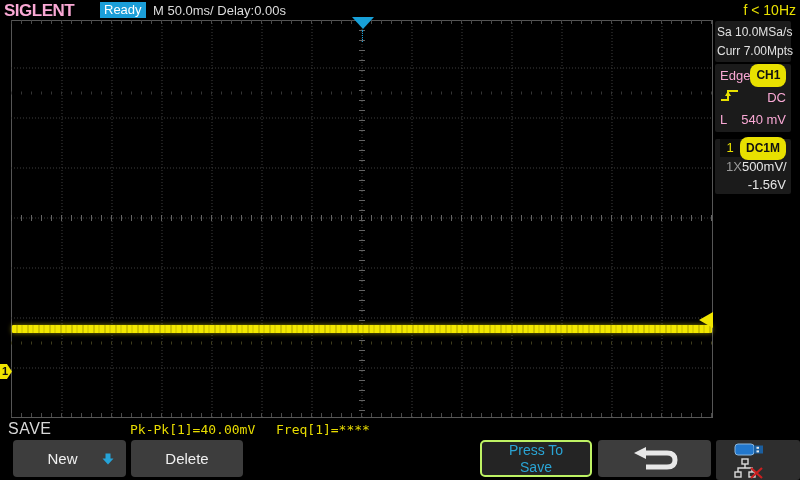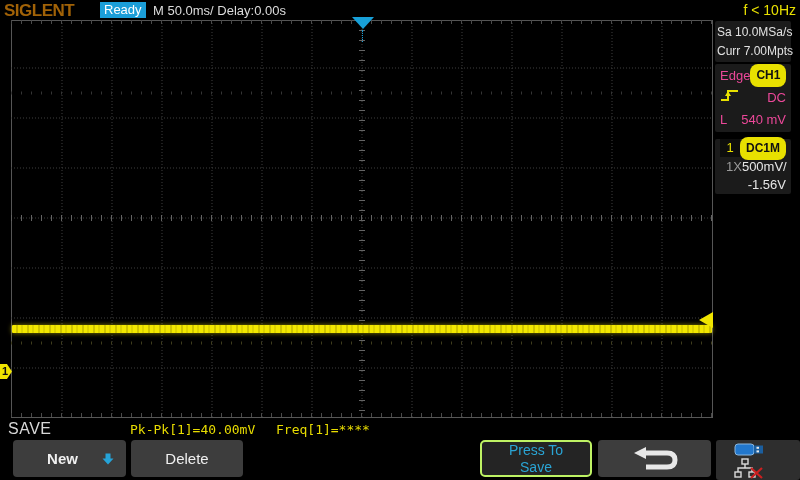--- a/index.html
+++ b/index.html
@@ -3,21 +3,21 @@
 <meta charset="utf-8">
 <style>
   * { margin:0; padding:0; box-sizing:border-box; }
   html,body { background:#000; }
   #scope {
     position:relative; width:800px; height:480px; background:#000;
     font-family:"Liberation Sans", sans-serif; overflow:hidden; color:#e6e6e6;
   }
   
   .brand { position:absolute; left:4px; top:1px; font-size:17px; font-weight:bold;
-           letter-spacing:-0.5px; color:#a16207; }
+           letter-spacing:-0.5px; color:#f9a8d4; }
   .ready-badge { position:absolute; left:100px; top:2px; height:16px; line-height:16px;
            padding:0 4px; background:#1b9ed8; color:#fff; font-size:13px; }
   .timebase { position:absolute; left:153px; top:3px; font-size:13px; color:#dcdcdc; }
   .freq-counter { position:absolute; right:4px; top:2px; font-size:14px; color:#e8e000; }
   
   .grid-wrap { position:absolute; left:11px; top:20px; width:702px; height:398px; }
   .trig-pos { position:absolute; left:352px; top:17px; width:0; height:0; z-index:6;
            border-left:11px solid transparent; border-right:11px solid transparent;
            border-top:12px solid #18a0d8; }
   .trig-pos-line { position:absolute; left:362px; top:30px; height:12px; width:0;
@@ -35,40 +35,40 @@
            clip-path:polygon(0 0,58% 0,100% 50%,58% 100%,0 100%); }
   
   .panel { position:absolute; left:715px; width:76px; background:#1b1b1b; border-radius:2px; z-index:2; }
   .panel-acq { top:21px; height:41px; padding:2px 0 0 2px; }
   .panel-acq div { font-size:12px; color:#e2e2e2; line-height:19px; white-space:nowrap; }
   .panel-trig { top:64px; height:68px; }
   .panel-ch { top:139px; height:55px; }
   .prow { display:flex; align-items:center; justify-content:space-between;
           height:22px; padding:0 5px; }
   .prow-ch { height:18px; }
-  .ylw { color:#ec4899; }
+  .ylw { color:#f9a8d4; }
   .pill { background:#e8e000; color:#111; font-size:12px; font-weight:bold;
           border-radius:8px; padding:4px 6px; line-height:15px; }
   .ch-num-box { background:#0d0d0d; color:#e8e000; font-size:13px; width:30px;
           height:18px; text-align:center; line-height:18px; }
   .grey { color:#9a9a9a; font-size:13px; }
   .white-val { color:#e6e6e6; font-size:13px; }
   .row-right { justify-content:flex-end;padding-left:47px; }
   
   .menu-title { position:absolute; left:8px; top:420px; font-size:16px;
           letter-spacing:0.5px; color:#d8d8d8; }
   .meas { position:absolute; top:422px; font-size:13px; color:#e8dc00;
           font-family:"DejaVu Sans Mono", monospace; }
   .meas-pkpk { left:130px; } .meas-freq { left:276px; }
   .btn { position:absolute; top:440px; height:37px; background:#3d3d3d; border:none;
           border-radius:4px; color:#f0f0f0; font-size:15px;
           font-family:"Liberation Sans", sans-serif; cursor:pointer; z-index:3;
           display:flex; align-items:center; justify-content:center; }
   .btn-new { left:13px; width:113px; }
-  .btn-new .lbl { margin-right:14px;font-weight:bold; }
+  .btn-new .lbl { margin-right:14px; }
   .btn-new svg { position:absolute; right:12px; top:13px; }
   .btn-delete { left:131px; width:112px; }
   .btn-save { left:480px; width:112px; background:#242424; border:2px solid #bef264;
           border-radius:5px; color:#2aa4d4; font-size:14px; line-height:17px;
           flex-direction:column; }
   .btn-back { left:598px; width:113px; }
   .status-panel { position:absolute; left:716px; top:440px; width:84px; height:40px;
           background:#2e2e2e; border-radius:3px; z-index:2; }
   .usb-icon { position:absolute; left:18px; top:2px; }
   .lan-icon { position:absolute; left:18px; top:18px; }

